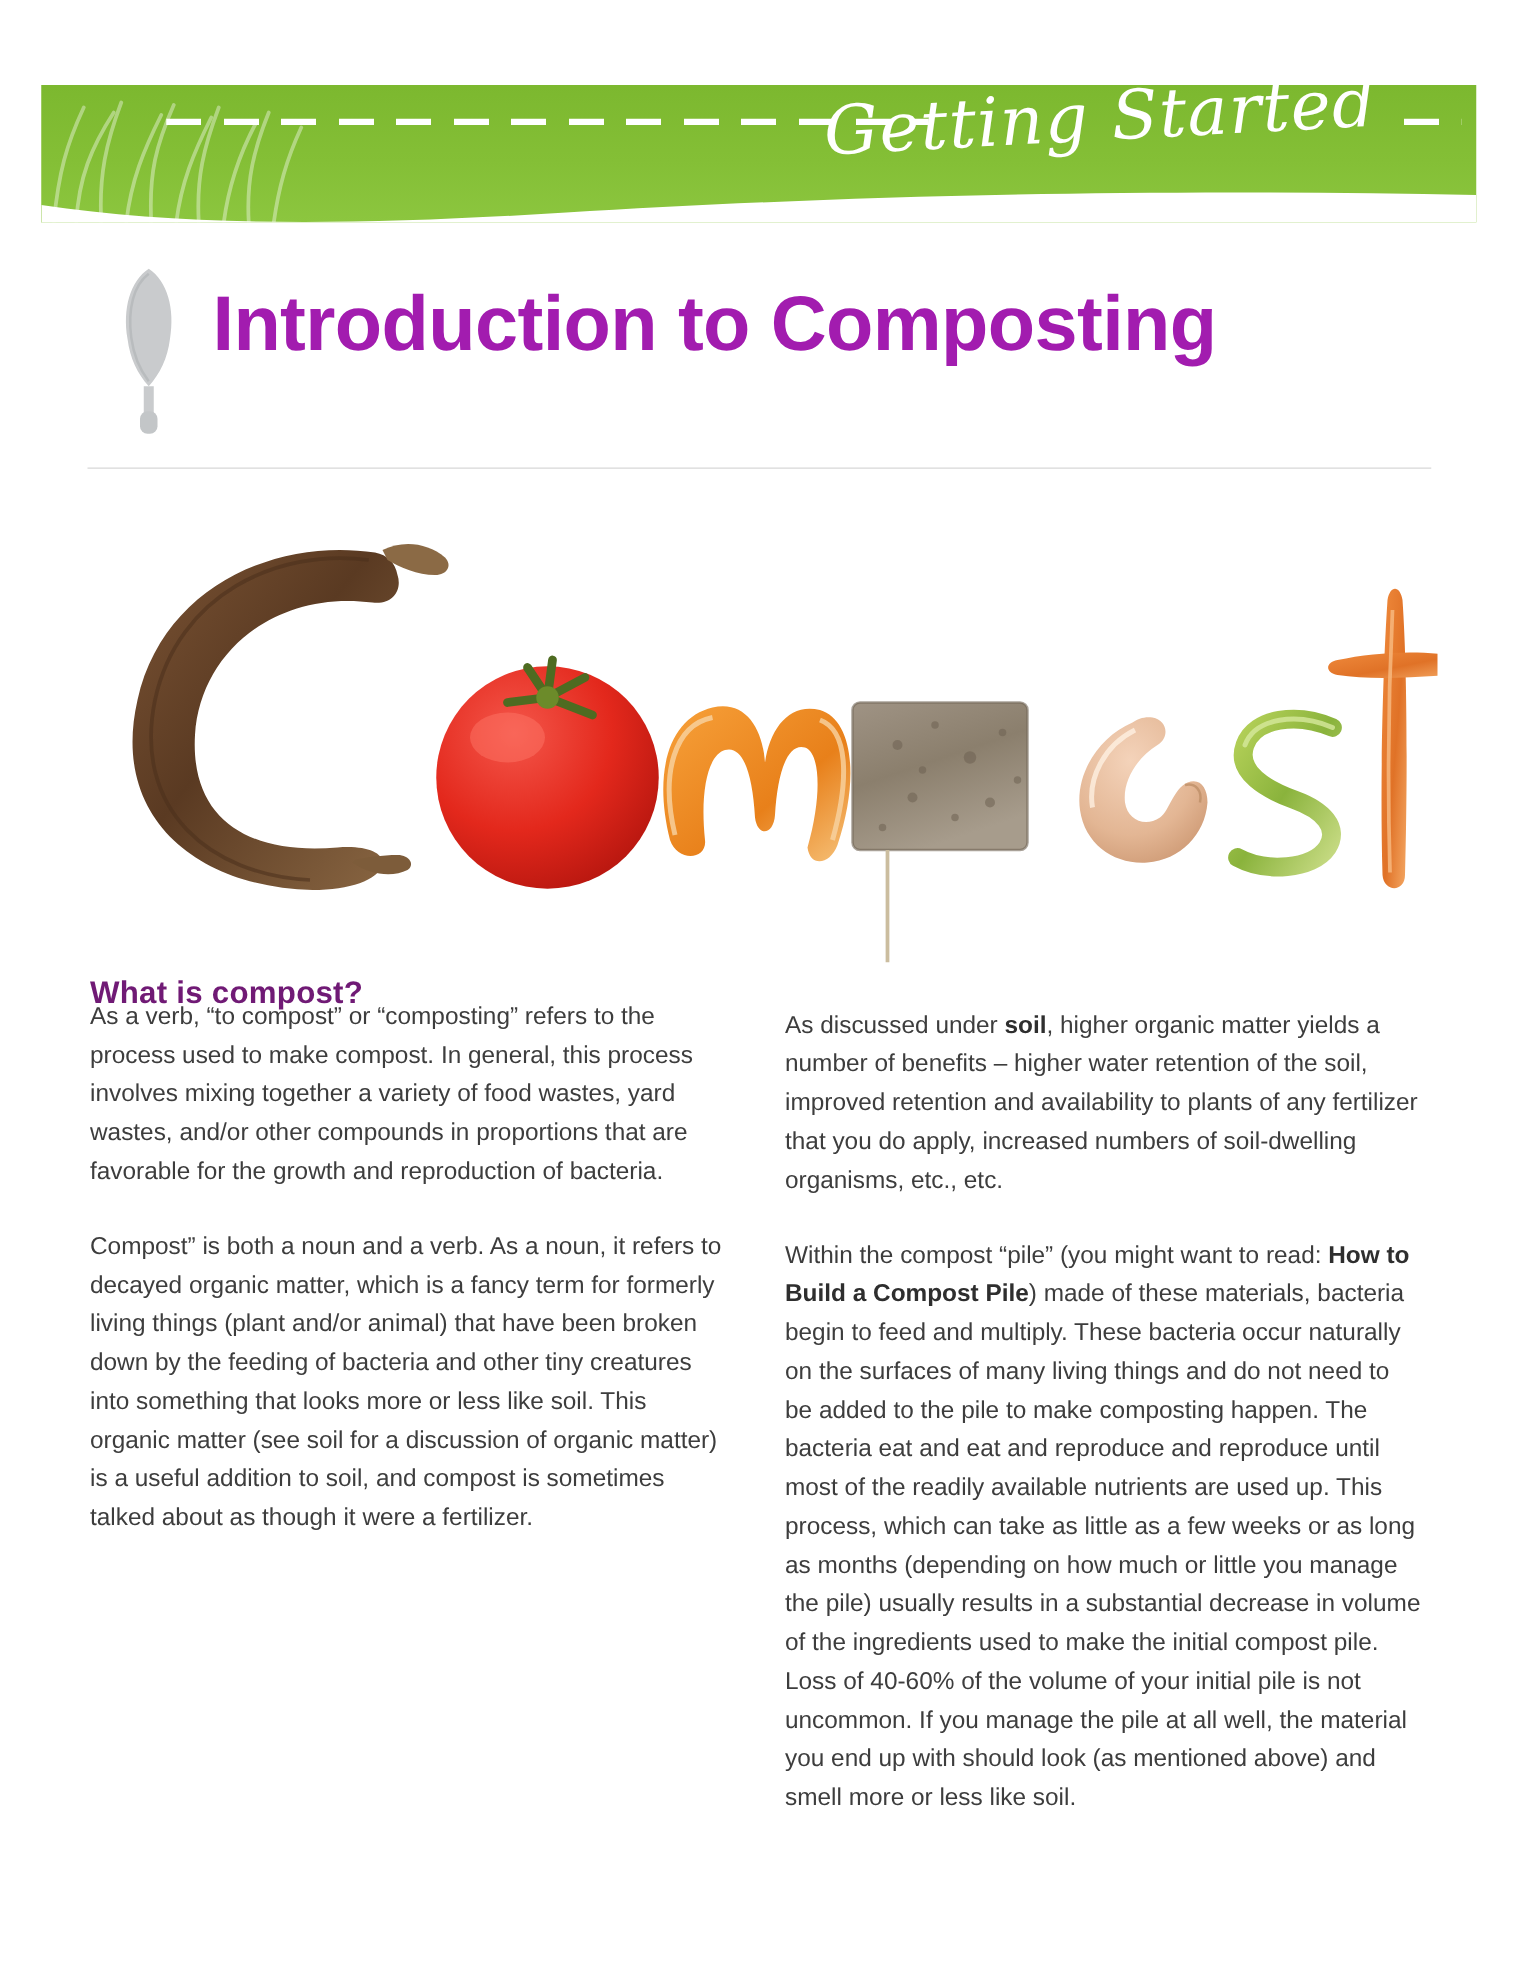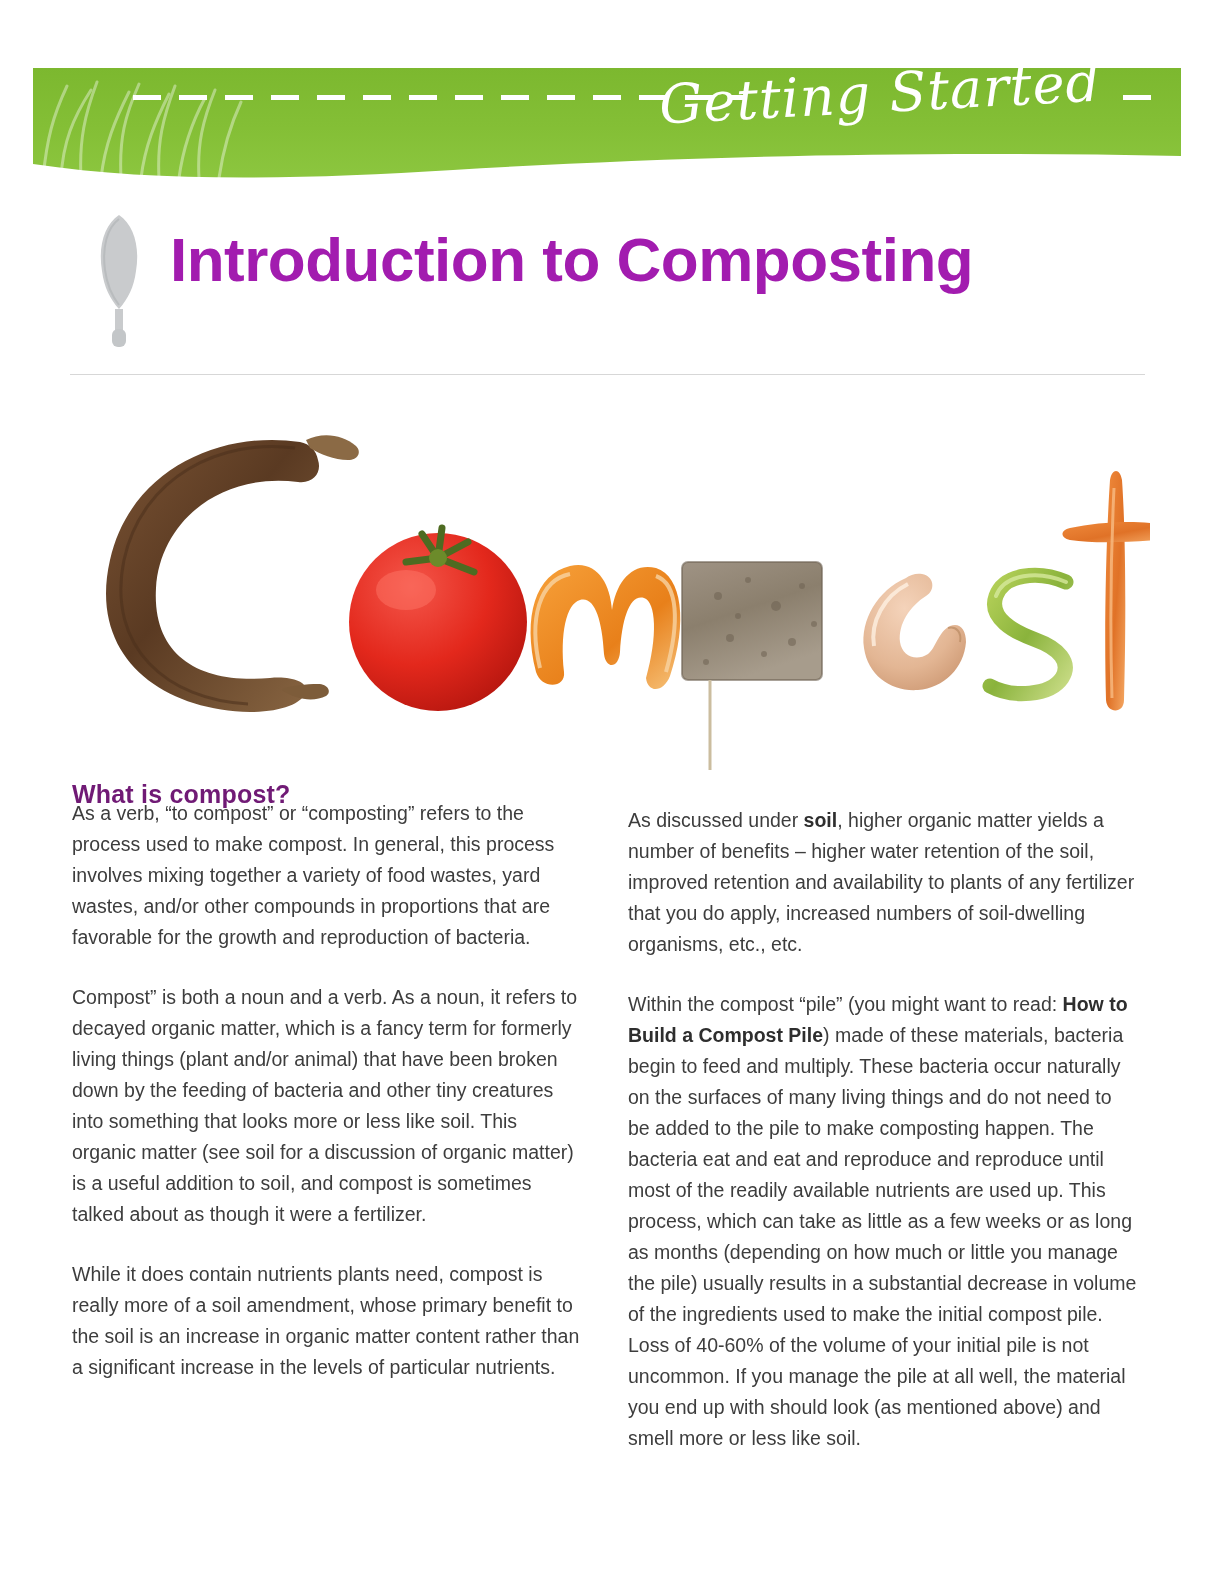--- a/index.html
+++ b/index.html
@@ -289,19 +289,18 @@
              C 1060 132, 1026 134, 1000 130 C 990 128, 990 120, 1000 118 Z" fill="url(#carG)"></path>
     <path d="M1044 78 C 1041 140, 1040 220, 1042 288" fill="none" stroke="#f8bb83" stroke-width="3" opacity="0.8"></path>
   </g>
 </svg>
 
 <div class="section-heading">What is compost?</div>
 
 <div class="col col-left">
   <p>As a verb, “to compost” or “composting” refers to the process used to make compost. In general, this process involves mixing together a variety of food wastes, yard wastes, and/or other compounds in proportions that are favorable for the growth and reproduction of bacteria.</p>
   <p>Compost” is both a noun and a verb. As a noun, it refers to decayed organic matter, which is a fancy term for formerly living things (plant and/or animal) that have been broken down by the feeding of bacteria and other tiny creatures into something that looks more or less like soil. This organic matter (see soil for a discussion of organic matter) is a useful addition to soil, and compost is sometimes talked about as though it were a fertilizer.</p>
-  <p>While it does contain nutrients plants need, compost is really more of a soil amendment, whose primary benefit to the soil is an increase in organic matter content rather than a significant increase in the levels of particular nutrients.</p>
 </div>
 
 <div class="col col-right">
   <p><span>As discussed under </span><b>soil</b><span>, higher organic matter yields a number of benefits – higher water retention of the soil, improved retention and availability to plants of any fertilizer that you do apply, increased numbers of soil-dwelling organisms, etc., etc.</span></p>
   <p><span>Within the compost “pile” (you might want to read: </span><b>How to Build a Compost Pile</b><span>) made of these materials, bacteria begin to feed and multiply. These bacteria occur naturally on the surfaces of many living things and do not need to be added to the pile to make composting happen. The bacteria eat and eat and reproduce and reproduce until most of the readily available nutrients are used up. This process, which can take as little as a few weeks or as long as months (depending on how much or little you manage the pile) usually results in a substantial decrease in volume of the ingredients used to make the initial compost pile. Loss of 40-60% of the volume of your initial pile is not uncommon. If you manage the pile at all well, the material you end up with should look (as mentioned above) and smell more or less like soil.</span></p>
 </div>
 
 </body></html>

